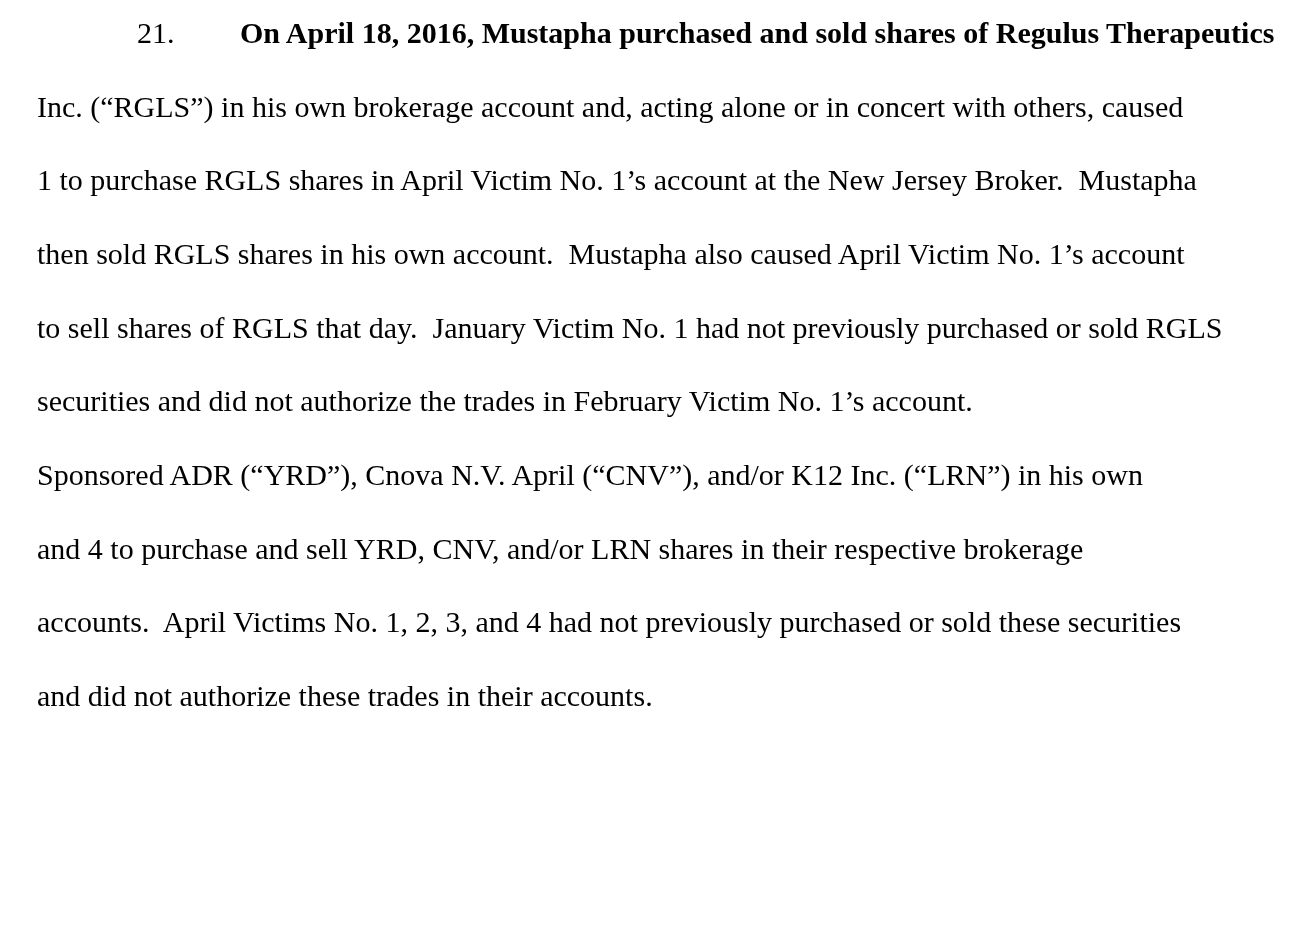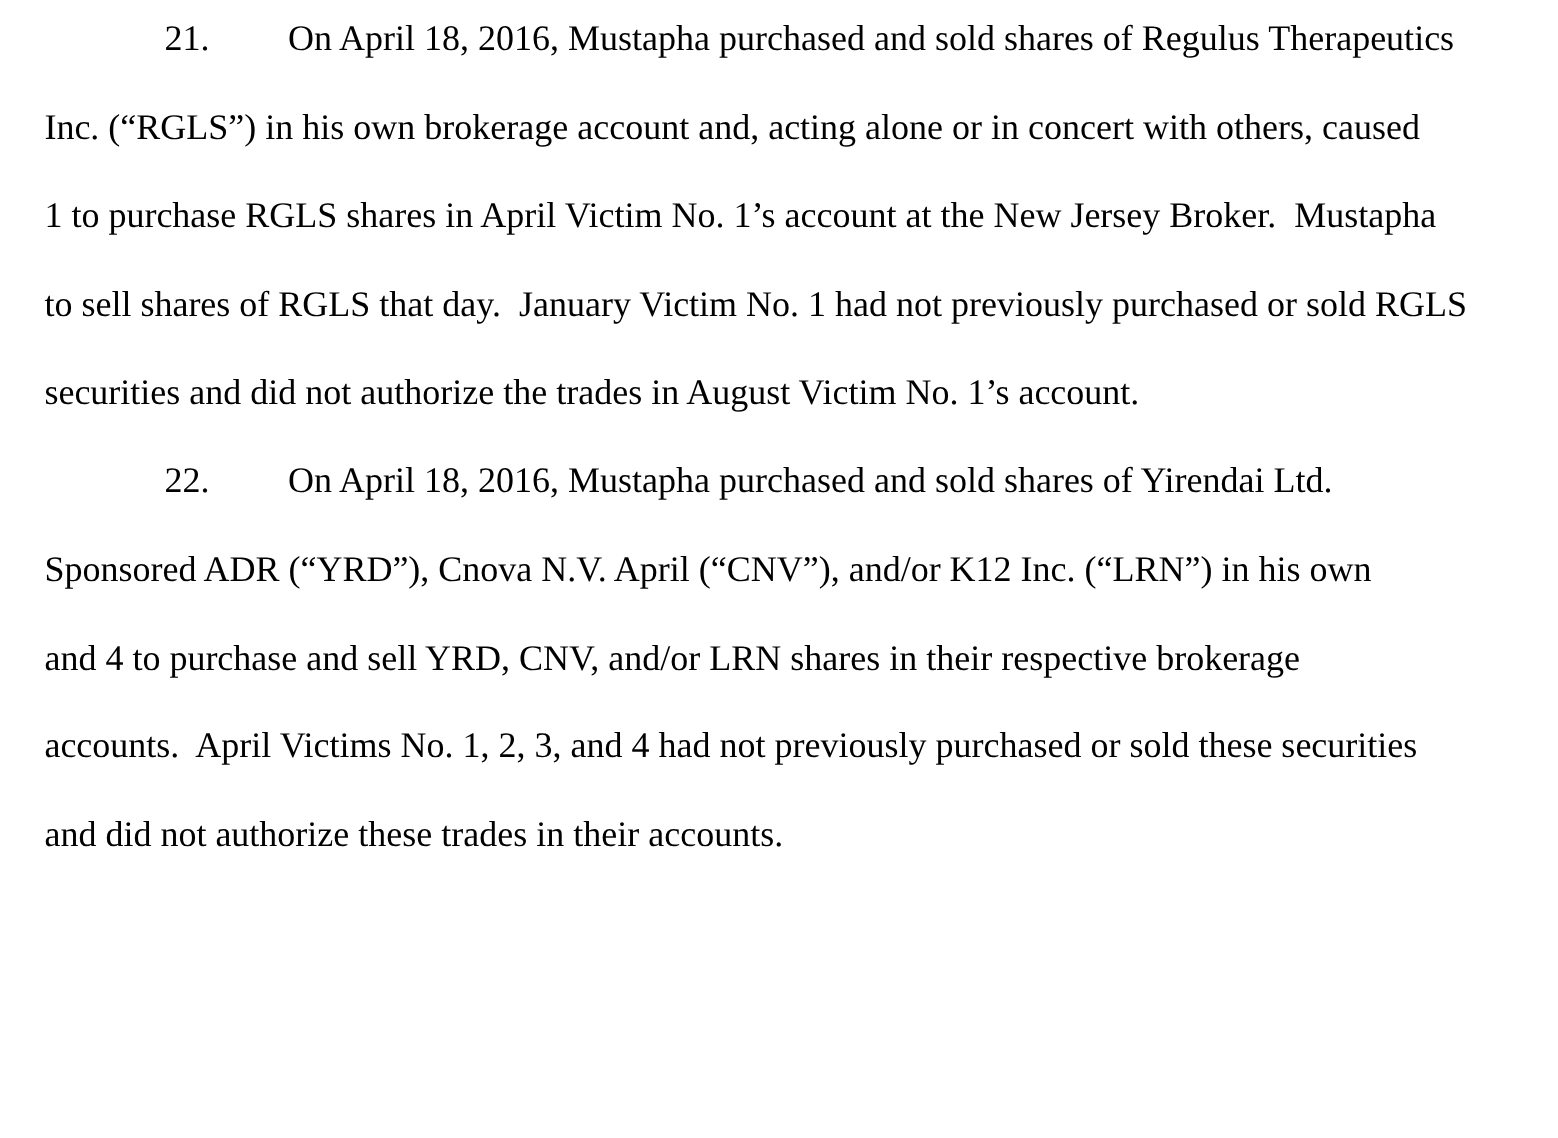--- a/index.html
+++ b/index.html
@@ -36,36 +36,37 @@
     overflow: visible;
   }
   .pnum {
     display: inline-block;
     margin-left: 100px;
     width: 103px;
     white-space: pre;
   }
   .ltext {
     white-space: pre;
+    font-weight: bold;
   }
 </style>
 </head>
 <body>
 
 <div class="page">
 
   <div class="para">
     <div class="line"><span class="pnum">21.</span><span class="ltext">On April 18, 2016, Mustapha purchased and sold shares of Regulus Therapeutics</span></div>
     <div class="line">Inc. (“RGLS”) in his own brokerage account and, acting alone or in concert with others, caused</div>
     <div class="line">1 to purchase RGLS shares in April Victim No. 1’s account at the New Jersey Broker.  Mustapha</div>
+    <div class="line">then sold RGLS shares in his own account.  Mustapha also caused April Victim No. 1’s account</div>
     <div class="line">to sell shares of RGLS that day.  January Victim No. 1 had not previously purchased or sold RGLS</div>
-    <div class="line">securities and did not authorize the trades in August Victim No. 1’s account.</div>
+    <div class="line">securities and did not authorize the trades in February Victim No. 1’s account.</div>
   </div>
 
   <div class="para">
-    <div class="line"><span class="pnum">22.</span><span class="ltext">On April 18, 2016, Mustapha purchased and sold shares of Yirendai Ltd.</span></div>
     <div class="line">Sponsored ADR (“YRD”), Cnova N.V. April (“CNV”), and/or K12 Inc. (“LRN”) in his own</div>
     <div class="line">and 4 to purchase and sell YRD, CNV, and/or LRN shares in their respective brokerage</div>
     <div class="line">accounts.  April Victims No. 1, 2, 3, and 4 had not previously purchased or sold these securities</div>
     <div class="line">and did not authorize these trades in their accounts.</div>
   </div>
 
 </div>
 
 </body></html>

